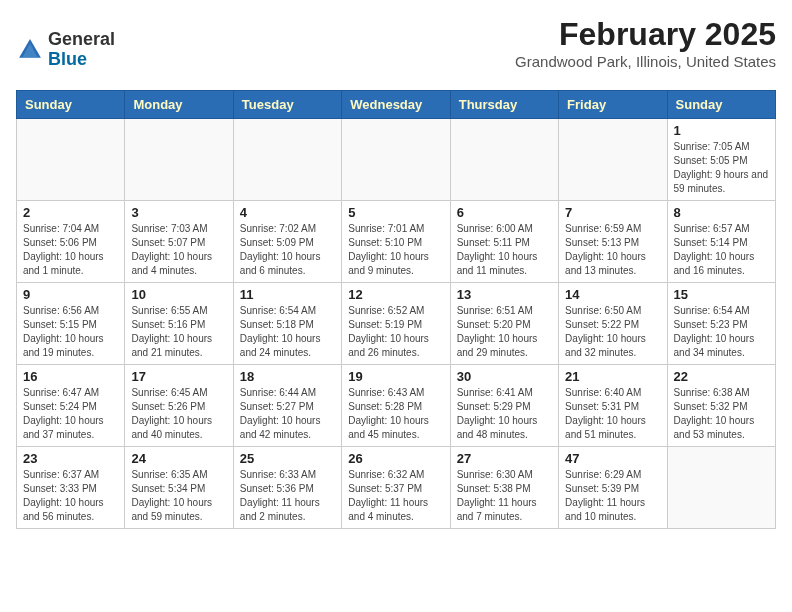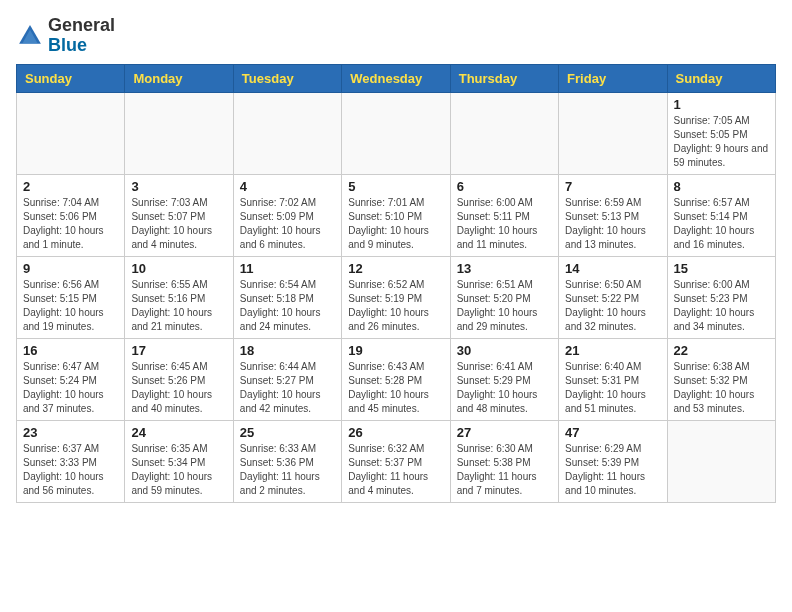--- a/index.html
+++ b/index.html
@@ -7,21 +7,21 @@
       font-family: Arial, sans-serif;
       background: #fff;
       width: 792px;
       min-height: 612px;
       padding: 16px;
     }
     .header-area {
       display: flex;
       justify-content: space-between;
       align-items: flex-end;
-      margin-bottom: 8px;
+      margin-bottom: 20px;
     }
     .logo {
       display: flex;
       align-items: center;
       gap: 4px;
     }
     .logo-text {
       font-size: 18px;
       font-weight: bold;
       line-height: 1.1;
@@ -44,21 +44,21 @@
       font-size: 15px;
       color: #555;
     }
     .calendar {
       width: 100%;
       border-collapse: collapse;
       border: 1px solid #ccc;
     }
     .calendar th {
       background: #2a6db5;
-      color: #fde047;
+      color: #fef9c3;
       font-size: 13px;
       font-weight: bold;
       text-align: left;
       padding: 6px 8px;
       border: 1px solid #1e5a9a;
     }
     .calendar td {
       border: 1px solid #ccc;
       vertical-align: top;
       padding: 4px 6px;
@@ -91,20 +91,24 @@
   <div class="logo">
     <svg class="logo-icon" viewBox="0 0 36 36">
       <polygon points="18,4 32,28 4,28" fill="#2a6db5"></polygon>
       <polygon points="18,10 28,28 8,28" fill="#5b9bd5" opacity="0.5"></polygon>
     </svg>
     <div class="logo-text">
       <span class="general">General</span><br>
       <span class="blue">Blue</span>
     </div>
   </div>
+  <div class="title-area">
+    <div class="month-title">February 2025</div>
+    <div class="location-title">Grandwood Park, Illinois, United States</div>
+  </div>
 </div>
 
 <table class="calendar">
   <thead>
     <tr>
     <th>Sunday</th>
         <th>Monday</th>
         <th>Tuesday</th>
         <th>Wednesday</th>
         <th>Thursday</th>
@@ -203,21 +207,21 @@
 Daylight: 10 hours and 29 minutes.</div>
         </td>
         <td>
           <span class="day-number">14</span>
           <div class="day-info">Sunrise: 6:50 AM
 Sunset: 5:22 PM
 Daylight: 10 hours and 32 minutes.</div>
         </td>
         <td>
           <span class="day-number">15</span>
-          <div class="day-info">Sunrise: 6:00 AM
+          <div class="day-info">Sunrise: 6:54 AM
 Sunset: 5:23 PM
 Daylight: 10 hours and 34 minutes.</div>
         </td>
       </tr>
       <tr>
         <td>
           <span class="day-number">16</span>
           <div class="day-info">Sunrise: 6:47 AM
 Sunset: 5:24 PM
 Daylight: 10 hours and 37 minutes.</div>

